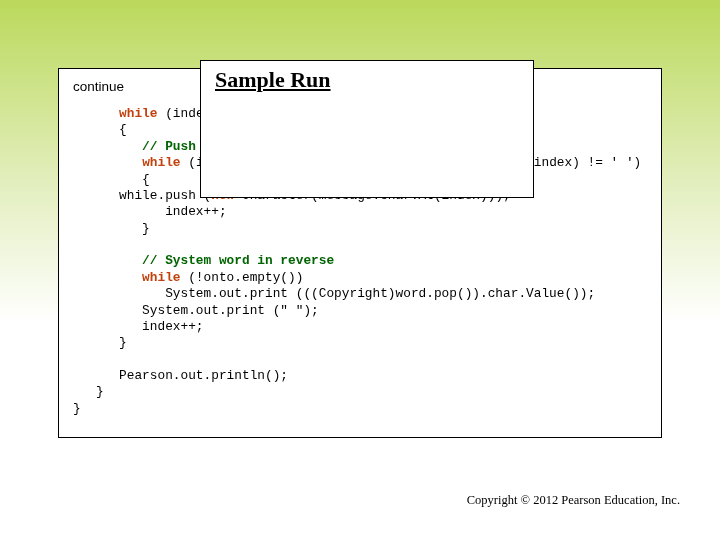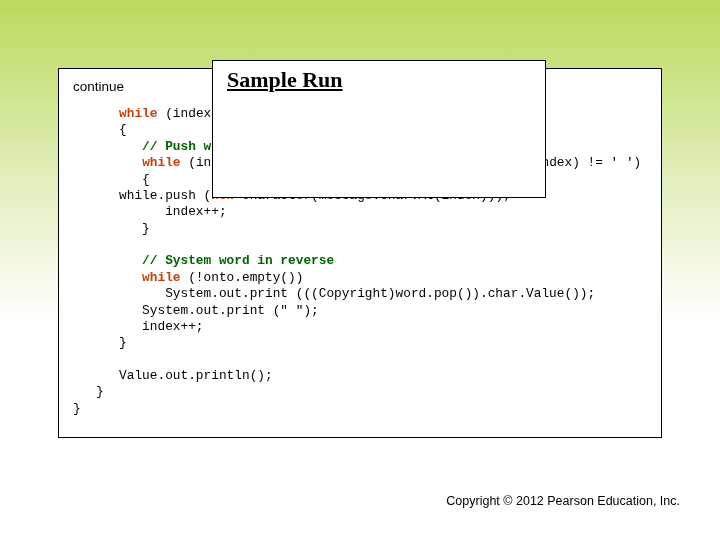--- a/index.html
+++ b/index.html
@@ -39,21 +39,21 @@
     font-size: 12.8px;
     line-height: 1.28;
     white-space: pre;
     color: #000;
   }
   .kw { color: #c2410c; font-weight: bold; }
   .cm { color: #006400; font-weight: bold; }
   .sample-run-box {
     position: absolute;
     top: 60px;
-    left: 212px;
+    left: 200px;
     width: 334px;
     height: 138px;
     background: #ffffff;
     border: 1px solid #000;
     box-sizing: border-box;
     padding: 6px 10px 4px 14px;
   }
   .sample-run-title {
     font-family: "Times New Roman", Times, serif;
     font-size: 22px;
@@ -65,21 +65,21 @@
     font-family: "Courier New", Courier, monospace;
     font-size: 15.5px;
     font-weight: bold;
     line-height: 1.35;
     white-space: pre;
   }
   .copyright {
     position: absolute;
     right: 40px;
     bottom: 32px;
-    font-family: Liberation Sans, sans-serif;
+    font-family: Liberation Serif, serif;
     font-size: 12.5px;
     color: #000;
     text-align: center;
   }
 </style>
 </head>
 <body>
 
 <div class="slide">
 
@@ -94,21 +94,21 @@
       <span>      index++;</span>
       <span>   }</span>
 
       <span class="cm">   // System word in reverse</span>
 <span class="kw">         while</span><span> (!onto.empty())</span>
       <span>      System.out.print (((Copyright)word.pop()).char.Value());</span>
       <span>   System.out.print (" ");</span>
       <span>   index++;</span>
       <span>}</span>
 
-      <span>Value.out.println();</span>
+      <span>Pearson.out.println();</span>
    }
 }</div>
   </div>
 
   <div class="sample-run-box">
     <div class="sample-run-title">Sample Run</div>
   </div>
 
   <div class="copyright">Copyright © 2012 Pearson Education, Inc.</div>
 

